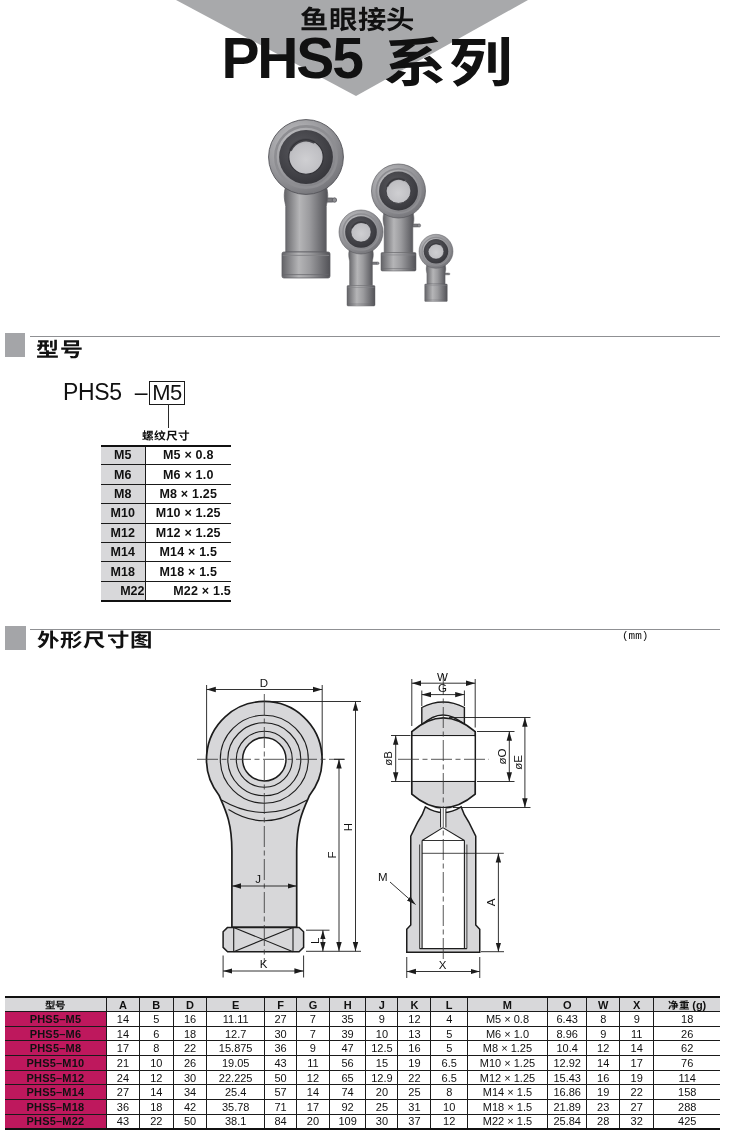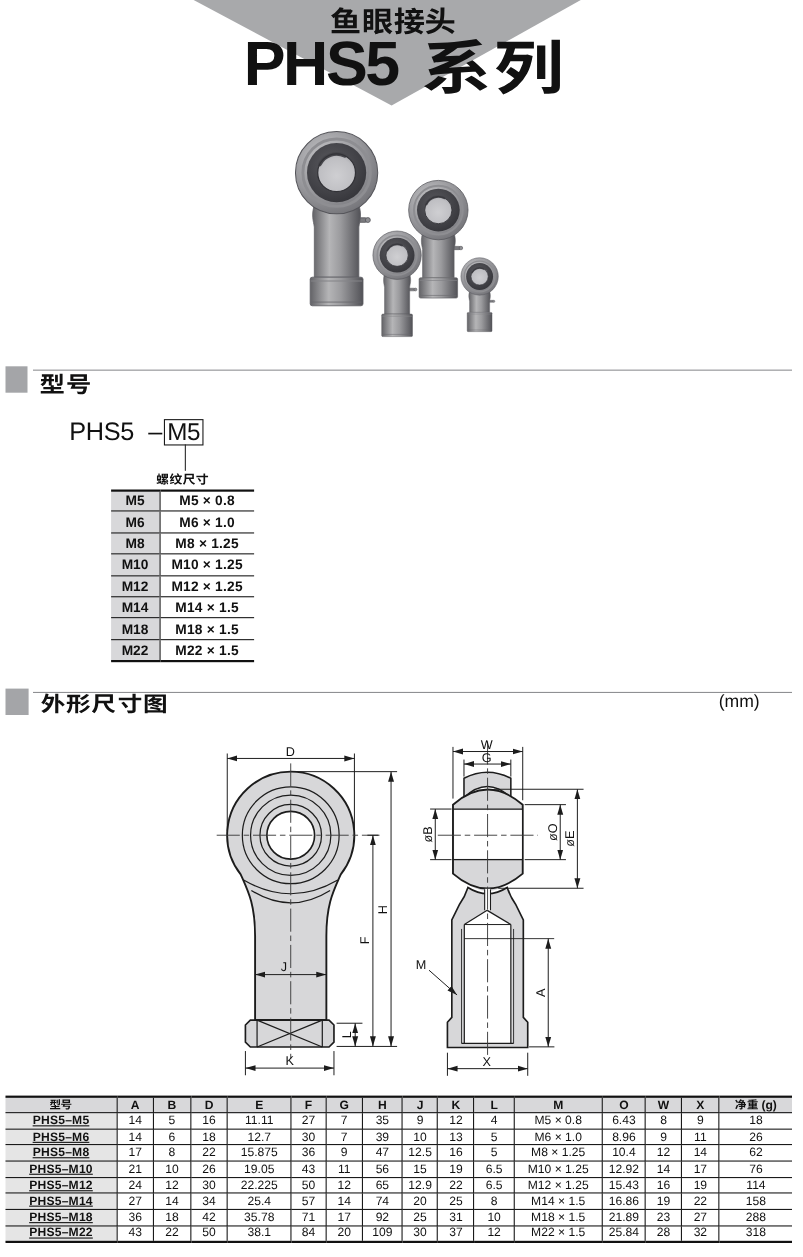--- a/index.html
+++ b/index.html
@@ -27,35 +27,35 @@
   #model-code-box { display:inline-block; border:1.4px solid #1a1a1a; padding:1px 2px; margin-left:-2px; font-size:22px; line-height:20px; letter-spacing:-0.4px; }
   #model-connector { left:167.6px; top:403.5px; width:1.3px; height:24px; background:#2a2a2a; }
   #thread-header { left:101px; top:428.5px; width:130px; text-align:center; font-size:12.5px; font-weight:bold; }
 
   
   #thread-table { left:101px; top:444.5px; }
   #thread-table table { border-collapse:collapse; table-layout:fixed; width:130px; }
   #thread-table td { height:19.4px; text-align:center; vertical-align:middle; font-size:12.5px;
      border-top:1.1px solid #1a1a1a; padding:0; }
   #thread-table tr:first-child td { border-top:2.6px solid #111; }
-  #thread-table tr:last-child td { border-bottom:2.6px solid #111; }
+  #thread-table tr:last-child td { border-bottom:2.6px solid #111;text-align:right; }
   #thread-table td.tlabel { background:#d8d8da; font-weight:bold; border-right:1.2px solid #1a1a1a; width:44px; }
   #thread-table td.tval { font-weight:bold; width:86px; letter-spacing:0.2px; }
 
-  #unit-note { top:629.5px; left:622px; width:100px; text-align:center; font-size:16px; }
+  #unit-note { top:629.5px; left:622px; width:100px; text-align:left; font-size:11px;font-family:Liberation Mono, monospace; }
 
   
   #spec-table { left:5px; top:996px; }
   #spec-table table { border-collapse:collapse; table-layout:fixed; width:715px; }
   #spec-table th, #spec-table td { text-align:center; vertical-align:middle; font-size:11px;
      border:1px solid #1a1a1a; border-left:none; border-right:1px solid #1a1a1a; padding:0; height:14.7px; }
   #spec-table th:last-child, #spec-table td:last-child { border-right:none; }
   #spec-table thead th { background:#d8d8da; font-weight:bold; height:14.5px; border-top:2.2px solid #111; }
   #spec-table tbody tr:last-child td { border-bottom:2.6px solid #111; }
-  #spec-table td.model { background:#e5e5e5; font-weight:bold; letter-spacing:0.2px;text-decoration:underline; }
+  #spec-table td.model { background:#be185d; font-weight:bold; letter-spacing:0.2px; }
   #spec-table th.cjk { font-size:11px; }
 </style>
 </head>
 <body>
 
 <div id="page">
 
   <svg id="banner-svg" class="abs" width="730" height="100" viewBox="0 0 730 100">
     <polygon points="176,0 528,0 356,96" fill="#a8a9ab"></polygon>
   </svg>
@@ -515,19 +515,19 @@
             <td>84</td>
             <td>20</td>
             <td>109</td>
             <td>30</td>
             <td>37</td>
             <td>12</td>
             <td>M22 × 1.5</td>
             <td>25.84</td>
             <td>28</td>
             <td>32</td>
-            <td>318</td>
+            <td>425</td>
           </tr>
         </tbody>
     </table>
   </div>
 
 </div>
 
 </body></html>

